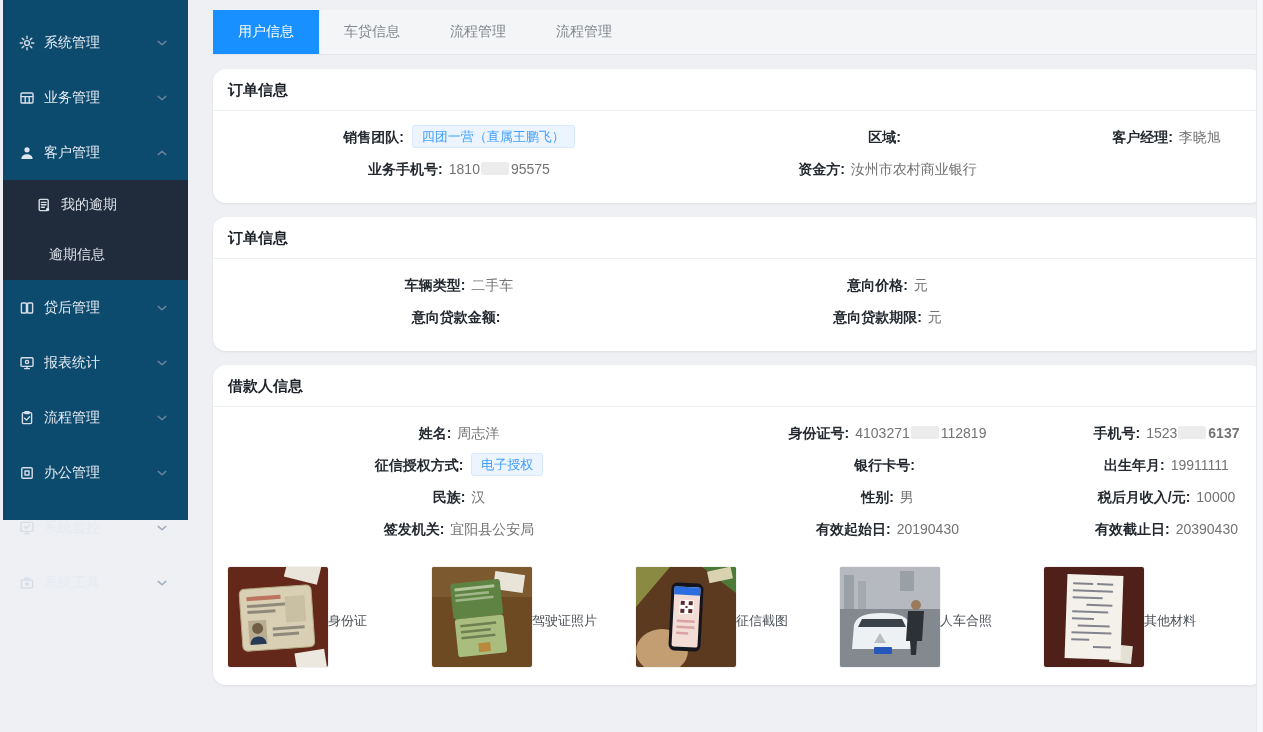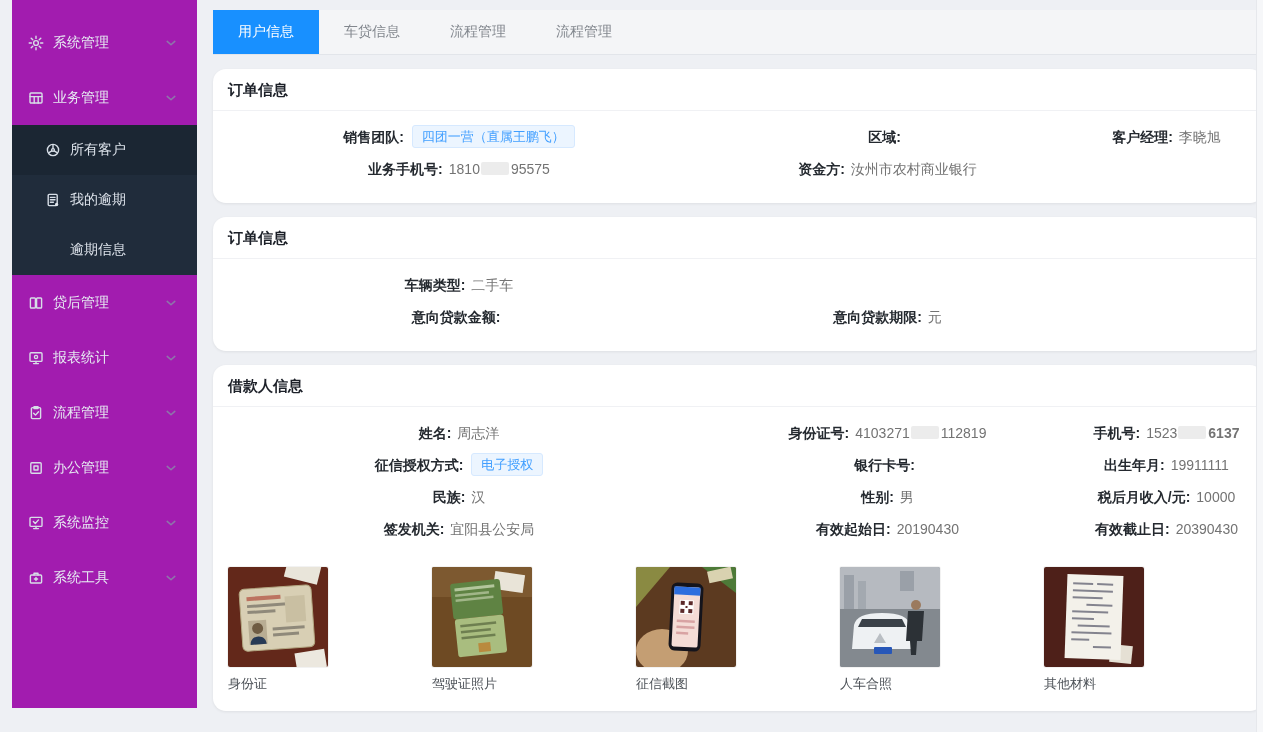--- a/index.html
+++ b/index.html
@@ -1,30 +1,30 @@
 <!DOCTYPE html>
 <html><head>
 <meta charset="utf-8">
 <style>
   * { margin:0; padding:0; box-sizing:border-box; }
   html,body { width:1263px; height:732px; overflow:hidden;
     font-family:"Liberation Sans", sans-serif; background:#eef0f4; }
 
   
-  .sidebar { position:fixed; left:12px; top:0; width:185px; height:708px;
-    background:#a21caf; z-index:5; }
+  .sidebar { position:fixed; left:3px; top:0; width:185px; height:520px;
+    background:#0c4a6e; z-index:5; }
   .sb-item { position:relative; height:55px; display:flex; align-items:center;
     padding-left:16px; color:#e6ebf2; font-size:14px; cursor:pointer; }
   .sb-item .sb-icon { width:16px; height:16px; margin-right:9px; flex:0 0 16px; }
   .sb-item .chev { position:absolute; right:18px; top:50%; margin-top:-8px;
     width:16px; height:16px; opacity:.75; }
   .submenu { background:#202c3b; }
   .submenu .sb-item { height:50px; padding-left:33px; font-size:14px; color:#dde3eb; }
   .submenu .sb-item.active { background:#1b2633; }
-  .submenu .sb-item.noicon { padding-left:58px;align-items:center; }
+  .submenu .sb-item.noicon { padding-left:46px;align-items:center; }
   .sb-icon svg, .chev svg { width:100%; height:100%; display:block; }
 
   
   .main { position:absolute; left:185px; top:0; width:1078px; height:732px;
     padding:10px 0 0 28px; }
   .tabbar { height:45px; background:#f4f5f7; border-bottom:1px solid #e2e5ea;
     display:flex; align-items:stretch; }
   .tab { padding:0 25px; display:flex; align-items:center; font-size:14px;
     color:#82878e; cursor:pointer; }
   .tab.active { background:#1890ff; color:#ffffff; }
@@ -39,21 +39,21 @@
   .flabel { font-weight:700; color:#24292f; }
   .fvalue { color:#737373; margin-left:6px; }
   .ftag { display:inline-block; margin-left:8px; padding:2px 9px; font-size:13px;
     line-height:17px; color:#409eff; background:#ecf5ff;
     border:1px solid #d6e9ff; border-radius:3px; vertical-align:1px; cursor:pointer; }
   .censor { display:inline-block; width:28px; height:13px; background:#ececec;
     border-radius:2px; margin:0 1px; vertical-align:-1px; }
 
   
   .photo-row { display:flex; margin-top:22px; }
-  .photo-cell { width:206px; display:flex; flex-direction:column; }
+  .photo-cell { width:206px; display:flex; align-items:center; }
   .thumb { width:100px; height:100px; border-radius:2px; overflow:hidden;
     cursor:pointer; box-shadow:0 0 0 1px rgba(0,0,0,.05); }
   .thumb svg { width:100%; height:100%; display:block; }
   .photo-label { margin-top:8px; font-size:13px; color:#4c5157; }
 
   .scroll-track { position:fixed; right:0; top:0; width:7px; height:732px;
     border-left:1px solid #e6e8ec; background:#f6f7f9; z-index:9; }
 </style>
 </head>
 <body>
@@ -85,33 +85,37 @@
             </g>
           </svg>
         </span>
         <span>业务管理</span>
         <span class="chev">
           <svg viewBox="0 0 16 16">
             <path d="M4.2 6.4L8 9.8l3.8-3.4" fill="none" stroke="#8796a8" stroke-width="1.5" stroke-linecap="round" stroke-linejoin="round"></path>
           </svg>
         </span>
       </div>
+      <div class="sb-item">
+        <span class="sb-icon">
+          <svg viewBox="0 0 16 16">
+            <g fill="#dfe5ec">
+              <circle cx="8" cy="4.8" r="2.6"></circle>
+              <path d="M2.4 14c0-3.1 2.5-4.7 5.6-4.7s5.6 1.6 5.6 4.7z"></path>
+            </g>
+          </svg>
+        </span>
+        <span>客户管理</span>
+        <span class="chev">
+          <svg viewBox="0 0 16 16">
+            <path d="M4.2 9.6L8 6.2l3.8 3.4" fill="none" stroke="#8796a8" stroke-width="1.5" stroke-linecap="round" stroke-linejoin="round"></path>
+          </svg>
+        </span>
+      </div>
       <div class="submenu">
-        <div class="sb-item active">
-          <span class="sb-icon">
-            <svg viewBox="0 0 16 16">
-              <g fill="none" stroke="#d7dee7" stroke-width="1.4" stroke-linecap="round" stroke-linejoin="round">
-                <circle cx="8" cy="8" r="5.6"></circle>
-                <circle cx="8" cy="8" r="1.4"></circle>
-                <path d="M8 6.6V2.8M9.2 8.8l3.2 2M6.8 8.8l-3.2 2"></path>
-              </g>
-            </svg>
-          </span>
-          <span>所有客户</span>
-        </div>
         <div class="sb-item">
           <span class="sb-icon">
             <svg viewBox="0 0 16 16">
               <g fill="none" stroke="#d7dee7" stroke-width="1.4" stroke-linecap="round" stroke-linejoin="round">
                 <rect x="3.2" y="2.4" width="9" height="11.2" rx="1"></rect>
                 <path d="M5.4 5.4h4.6M5.4 7.8h4.6M5.4 10.2h3"></path>
               </g>
               <circle cx="11.6" cy="12.4" r="1.6" fill="#dfe5ec"></circle>
             </svg>
           </span>
@@ -242,20 +246,21 @@
             <div class="field"><span class="flabel">资金方:</span><span class="fvalue">汝州市农村商业银行</span></div>
             <div class="field"></div>
           </div>
         </div>
       </section>
       <section class="card">
         <div class="card-head">订单信息</div>
         <div class="card-body">
           <div class="frow">
             <div class="field"><span class="flabel">车辆类型:</span><span class="fvalue">二手车</span></div>
+            <div class="field"><span class="flabel">意向价格:</span><span class="fvalue">元</span></div>
           </div>
           <div class="frow">
             <div class="field"><span class="flabel">意向贷款金额:</span><span class="fvalue"></span></div>
             <div class="field"><span class="flabel">意向贷款期限:</span><span class="fvalue">元</span></div>
             <div class="field"></div>
           </div>
         </div>
       </section>
       <section class="card">
         <div class="card-head">借款人信息</div>

